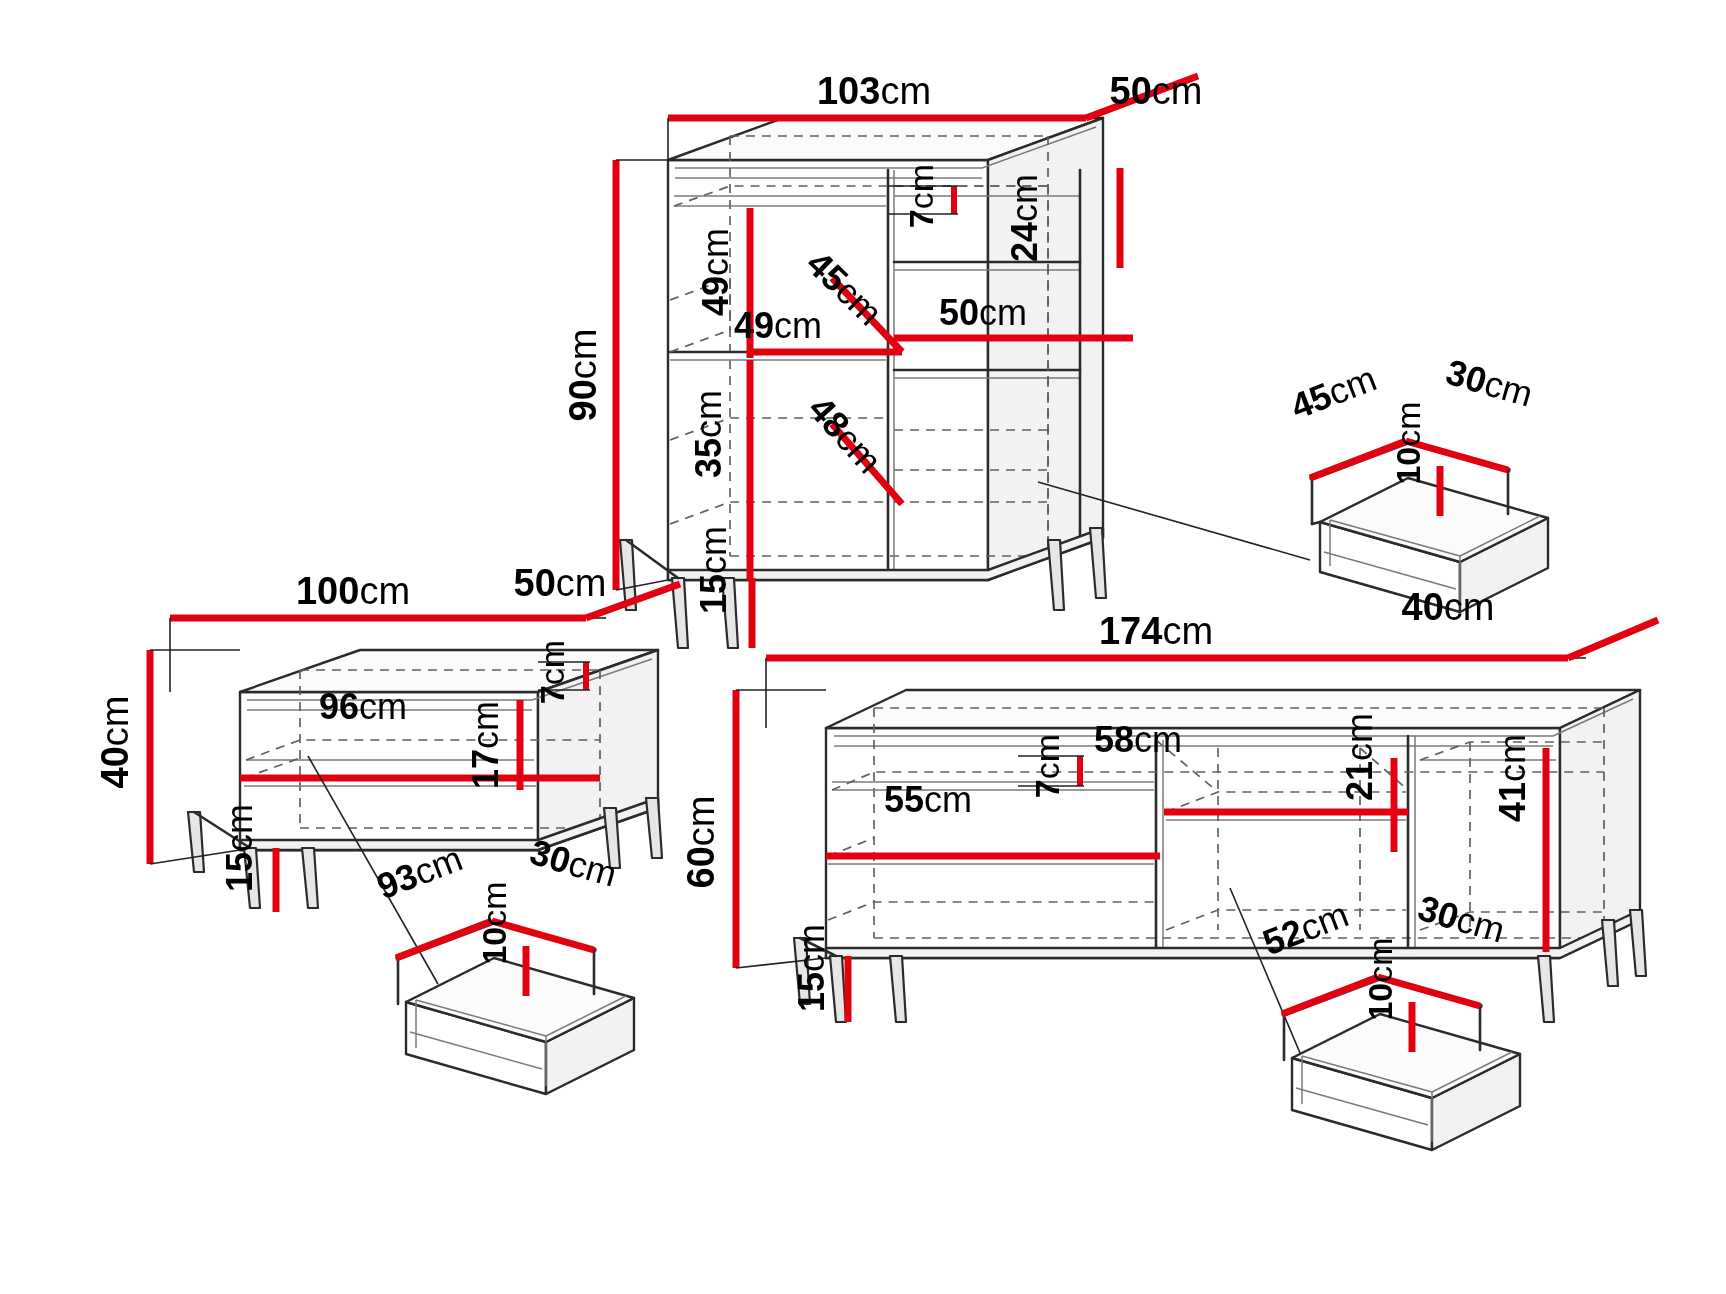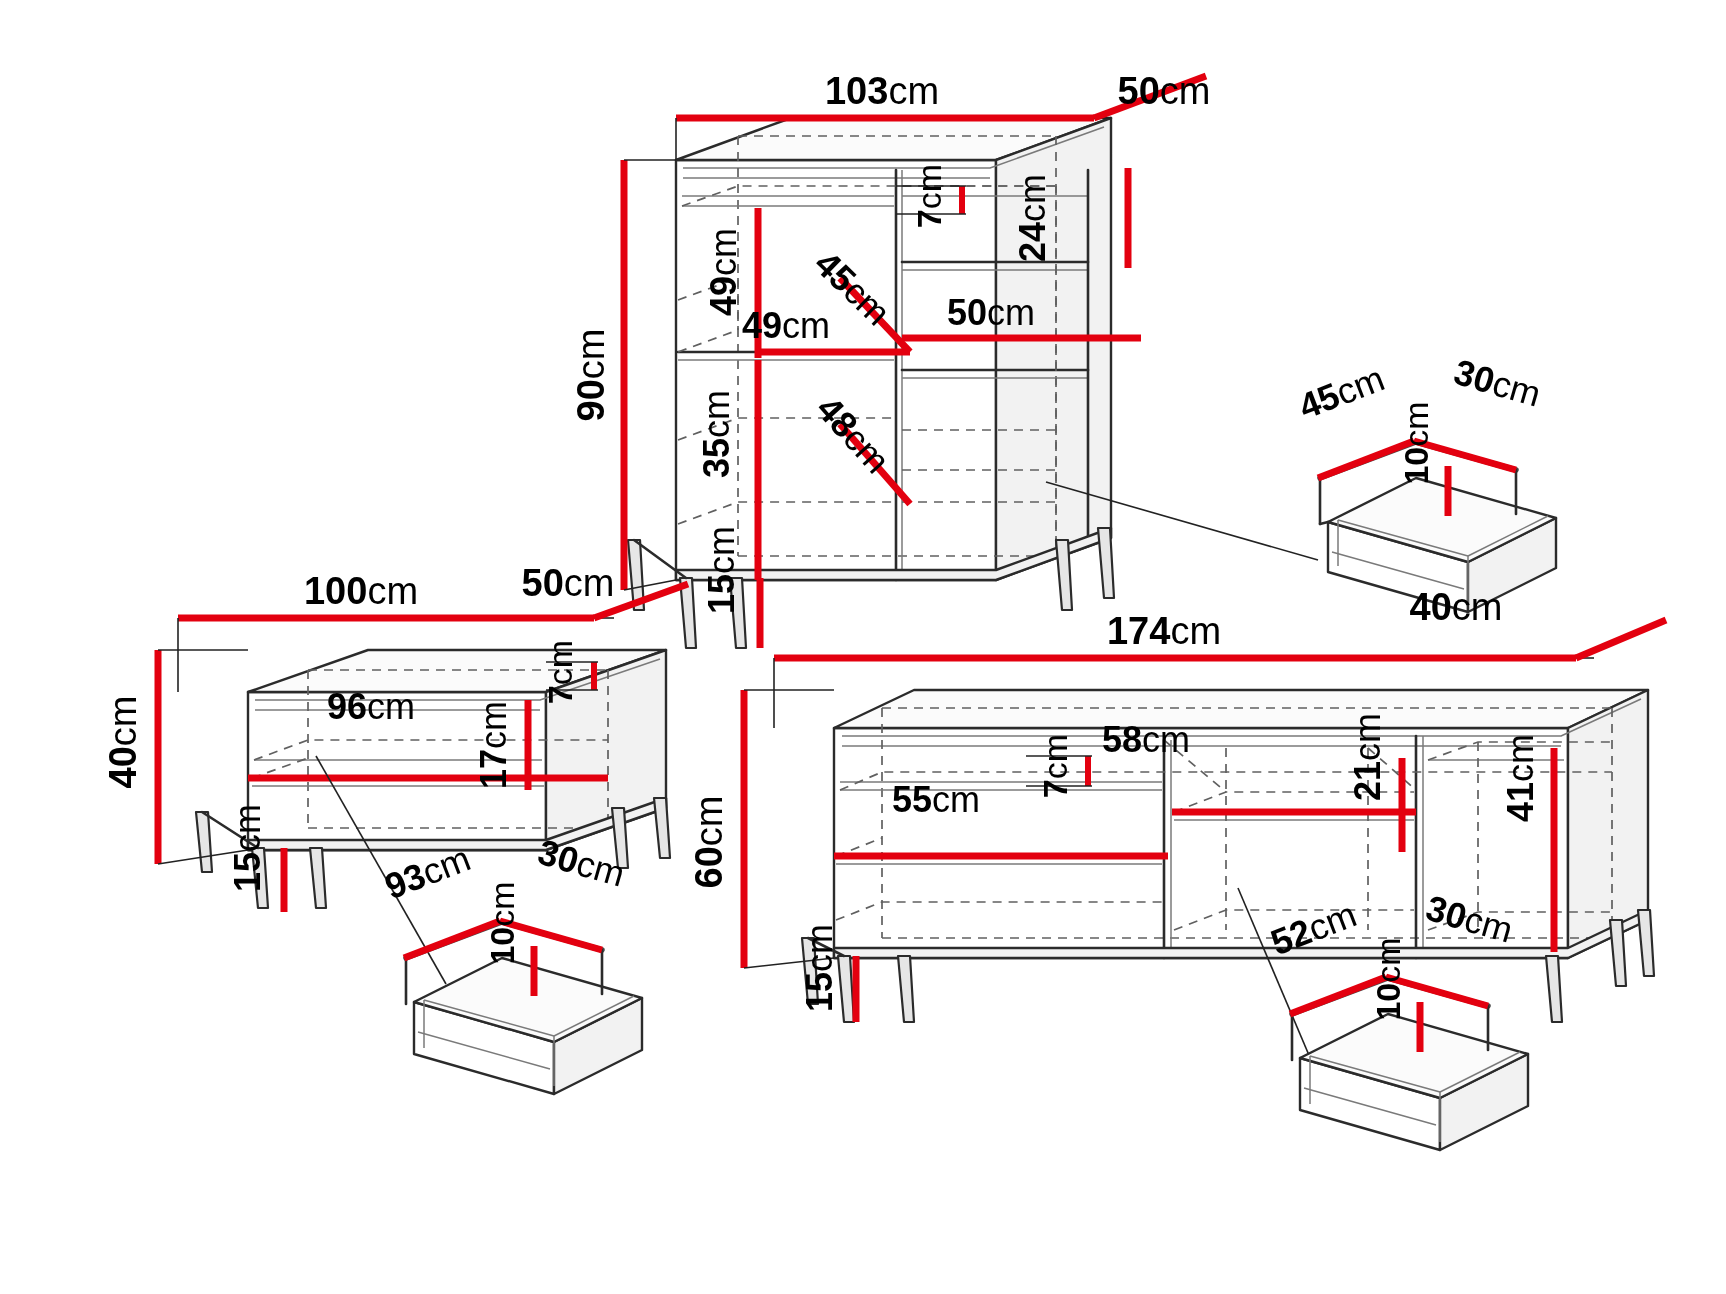--- a/index.html
+++ b/index.html
@@ -9,21 +9,21 @@
   }
   body {
     width: 1726px;
     height: 1294px;
     position: relative;
     overflow: hidden;
     font-family: "Liberation Sans", sans-serif;
   }
   #stage {
     position: absolute;
-    left: 16px; top: 0;
+    left: 8px; top: 0;
     width: 1518px;
     height: 1294px;
     padding-left: 30px;
   }
   svg#diagram {
     position: absolute;
     left: 0; top: 0;
     width: 1726px;
     height: 1294px;
     display: block;

